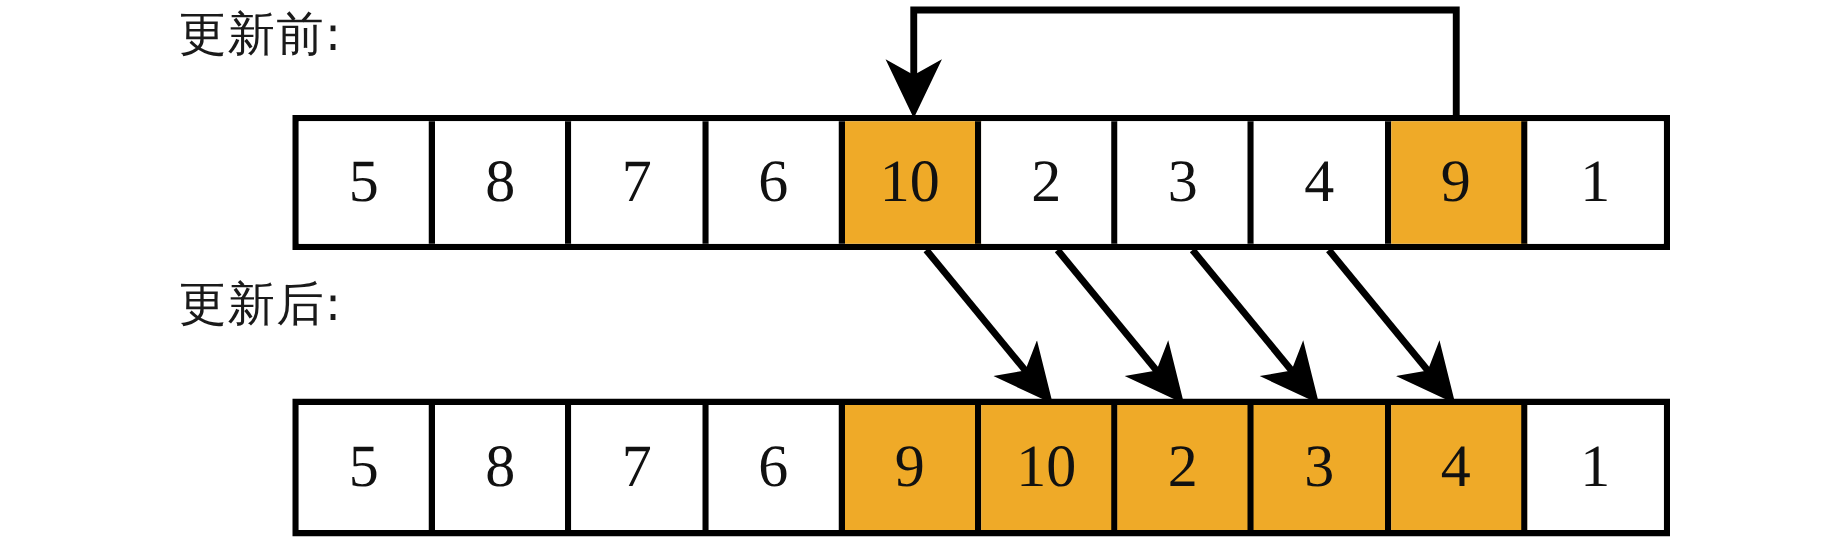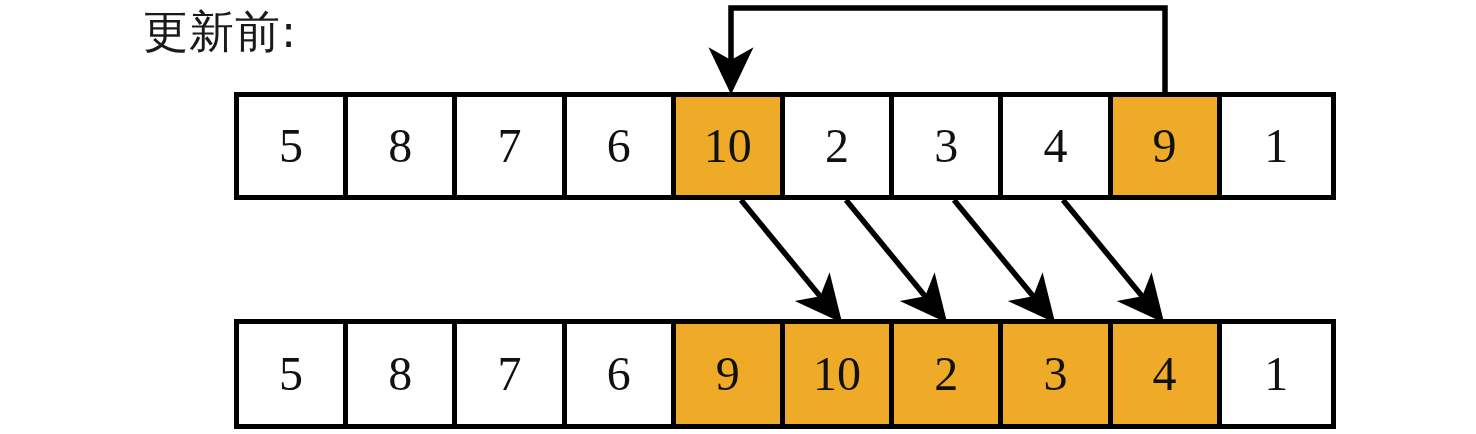--- a/index.html
+++ b/index.html
@@ -11,21 +11,21 @@
     position: relative;
     width: 1476px;
     height: 434px;
     background: #ffffff;
     overflow: hidden;
     font-family: "Liberation Serif", "DejaVu Serif", serif;
   }
   .row-label {
     position: absolute;
     font-family: "DejaVu Sans", "Liberation Sans", sans-serif;
-    font-size: 45px;
+    font-size: 38px;
     color: #1a1a1a;
     white-space: nowrap;
     letter-spacing: 1px;
   }
   #label-before { left: 143px; top: 2px; }
   #label-after  { left: 143px; top: 218px; }
 
   .array-row {
     position: absolute;
     display: flex;
@@ -59,20 +59,21 @@
     height: 434px;
     pointer-events: none;
   }
 </style>
 </head>
 <body>
 
 <div id="stage">
 
   <div class="row-label" id="label-before">更新前:</div>
+  <div class="row-label" id="label-after">更新后:</div>
 
   <div class="array-row" id="array-before">
     <div class="cell">5</div>
     <div class="cell">8</div>
     <div class="cell">7</div>
     <div class="cell">6</div>
     <div class="cell hl" style="background: rgb(239, 170, 40);">10</div>
     <div class="cell">2</div>
     <div class="cell">3</div>
     <div class="cell">4</div>

